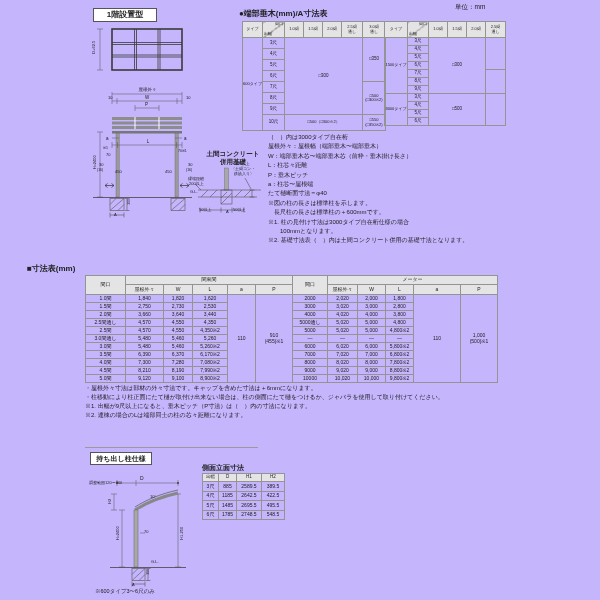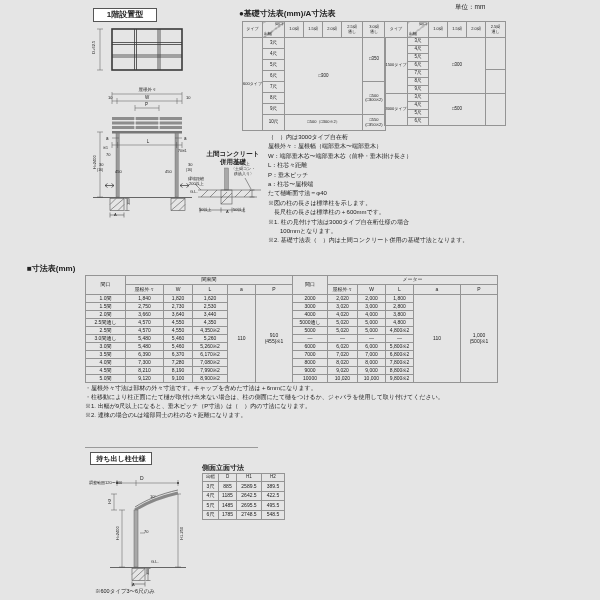--- a/index.html
+++ b/index.html
@@ -1,16 +1,16 @@
 <!DOCTYPE html>
 <html><head>
 <meta charset="utf-8">
 <style>
   html,body{margin:0;padding:0;background:#fff}
-  #page{position:relative;width:600px;height:600px;background:#e5e5e5;
+  #page{position:relative;width:600px;height:600px;background:#c4b5fd;
         font-family:"Liberation Sans",sans-serif;color:#222;overflow:hidden}
   .abs{position:absolute}
   .c{text-align:center}
   .b{font-weight:bold}
   .vt{transform:rotate(-90deg)}
   .f35{font-size:3.5px;line-height:1.1}
   .f4{font-size:4px;line-height:1.15}
   .f45{font-size:4.5px;line-height:1.15}
   .f5{font-size:5px;line-height:1.15}
   .f55{font-size:5.5px;line-height:1.2}
@@ -174,21 +174,21 @@
   <div class="abs f4" style="left:188px;top:177px">縁端距離</div>
   <div class="abs f4" style="left:189px;top:182px">200以上</div>
   <div class="abs f4" style="left:235px;top:162px">100以上</div>
   <div class="abs f4" style="left:231px;top:167px">〈土間コン・</div>
   <div class="abs f4" style="left:234px;top:172px">鉄筋入り〉</div>
   <div class="abs f4" style="left:199px;top:208px">50以上</div>
   <div class="abs f4" style="left:226px;top:210px">A</div>
   <div class="abs f4" style="left:233px;top:208px">50以上</div>
 
   <div class="abs f65" style="left:455px;top:3px">単位：mm</div>
-  <div class="abs b f8" style="left:239px;top:9px">●基礎寸法表(mm)/A寸法表</div>
+  <div class="abs b f8" style="left:239px;top:9px">●端部垂木(mm)/A寸法表</div>
 
   <table class="tb abs f45" style="left:242px;top:21px">
     <colgroup>
         <col style="width:20px">
         <col style="width:22px">
         <col style="width:19px">
         <col style="width:19px">
         <col style="width:19px">
         <col style="width:21px">
         <col style="width:23px">

